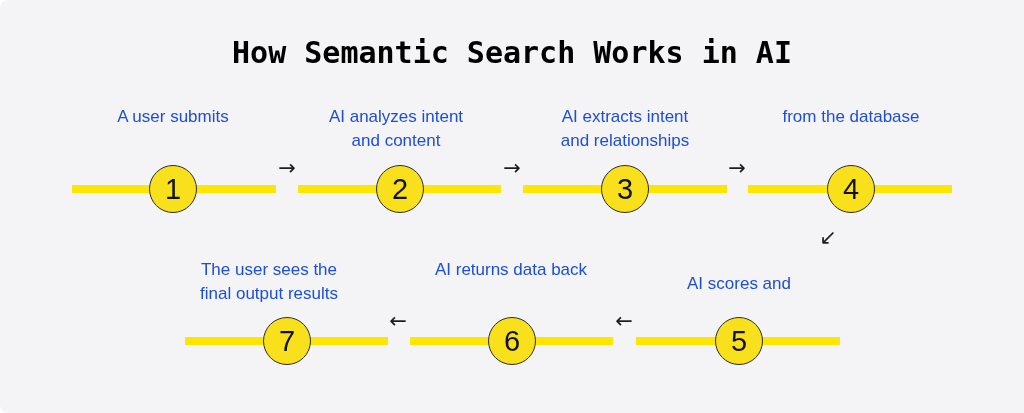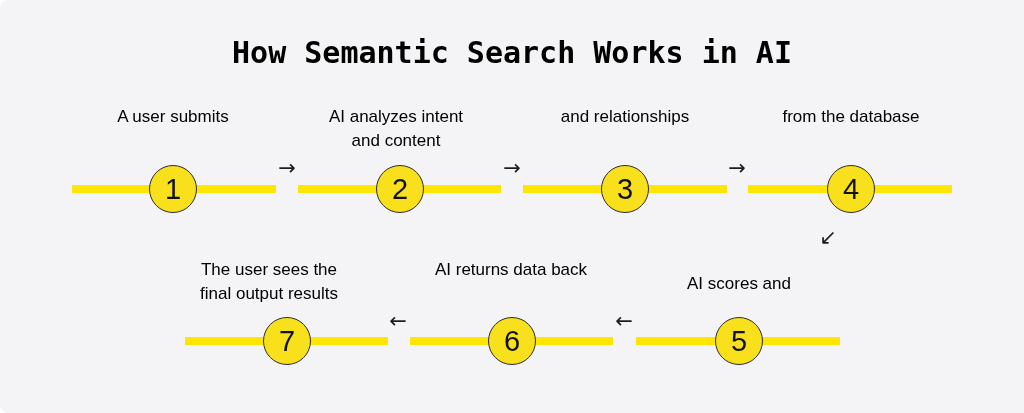--- a/index.html
+++ b/index.html
@@ -24,21 +24,21 @@
     color:#000000;
     letter-spacing:0px;
   }
   .label{
     position:absolute;
     transform:translateX(-50%);
     text-align:center;
     font-size:17px;
     font-weight:500;
     line-height:24px;
-    color:#000000;
+    color:#1d4ed8;
     white-space:nowrap;
   }
   .seg{
     position:absolute;
     height:8px;
     background:#ffe602;
   }
   .circle{
     position:absolute;
     width:48px;height:48px;
@@ -88,20 +88,21 @@
     <div class="seg" style="left:298px;top:185px;width:203px"></div>
     <div class="circle" style="left:376px;top:165px">
       <span>2</span>
     </div>
   </div>
 
   <span class="arrow" style="left:512px;top:168px">→</span>
 
   <div>
     <div class="label" style="left:625px;top:105px">
+      <div>AI extracts intent</div>
       <div>and relationships</div>
     </div>
     <div class="seg" style="left:523px;top:185px;width:204px"></div>
     <div class="circle" style="left:601px;top:165px">
       <span>3</span>
     </div>
   </div>
 
   <span class="arrow" style="left:737px;top:168px">→</span>
 

